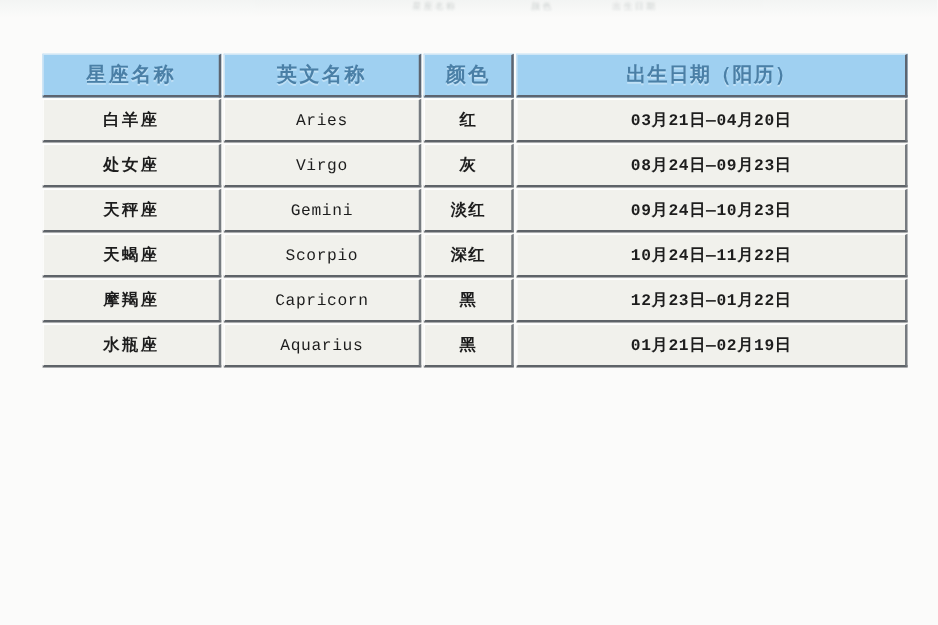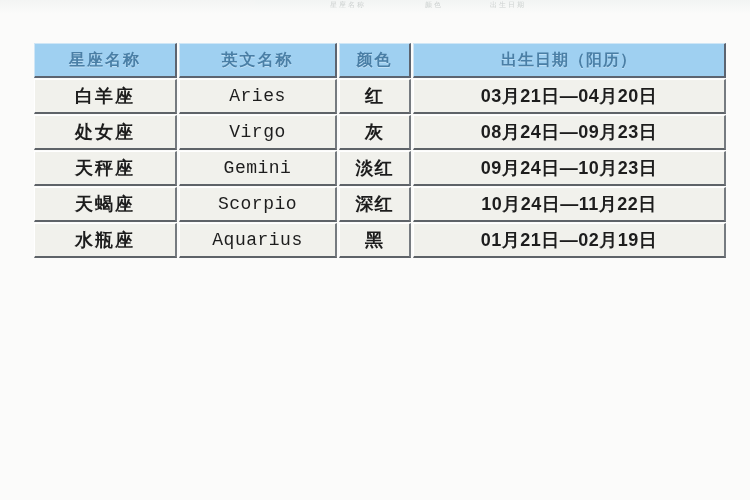--- a/index.html
+++ b/index.html
@@ -76,34 +76,34 @@
     border-bottom: 2px solid #5c6470;
     text-shadow: 0 1px 0 rgba(255,255,255,.35);
     filter: blur(0.35px);
   }
   table.ztable thead th.th-date { letter-spacing: 1px; }
 
   
   table.ztable tbody td {
     background: #f1f1ec;
     color: #1d1d1d;
-    font-size: 18px;
+    font-size: 13px;
     border-top: 1px solid #ffffff;
     border-left: 1px solid #ffffff;
     border-right: 2px solid #767b80;
     border-bottom: 2px solid #5e6368;
     filter: blur(0.35px);
     margin-top: 48px;
   }
 
   td.cell-name   { font-size: 16px; letter-spacing: 2px; font-weight: 600; }
   td.cell-en     { font-family: "Liberation Mono", "DejaVu Sans Mono", monospace;
                    font-size: 14px; letter-spacing: .5px; }
   td.cell-color  { font-size: 16px; letter-spacing: 1px; font-weight: 600; }
-  td.cell-date   { font-size: 15px; letter-spacing: .5px; font-weight: 600; }
+  td.cell-date   { font-size: 15px; letter-spacing: .5px; font-weight: 600; font-family: Liberation Mono, monospace; }
 </style>
 </head>
 <body>
 
 <div id="top-artifact">
   <span class="ghost" style="left:330px;">星座名称</span>
   <span class="ghost" style="left:425px;">颜色</span>
   <span class="ghost" style="left:490px;">出生日期</span>
 </div>
 
@@ -142,20 +142,26 @@
           <td class="cell-color">淡红</td>
           <td class="cell-date">09月24日—10月23日</td>
         </tr>
         <tr>
           <td class="cell-name">天蝎座</td>
           <td class="cell-en">Scorpio</td>
           <td class="cell-color">深红</td>
           <td class="cell-date">10月24日—11月22日</td>
         </tr>
         <tr>
+          <td class="cell-name">摩羯座</td>
+          <td class="cell-en">Capricorn</td>
+          <td class="cell-color">黑</td>
+          <td class="cell-date">12月23日—01月22日</td>
+        </tr>
+        <tr>
           <td class="cell-name">水瓶座</td>
           <td class="cell-en">Aquarius</td>
           <td class="cell-color">黑</td>
           <td class="cell-date">01月21日—02月19日</td>
         </tr>
       </tbody>
   </table>
 </div>
 
 </body></html>

